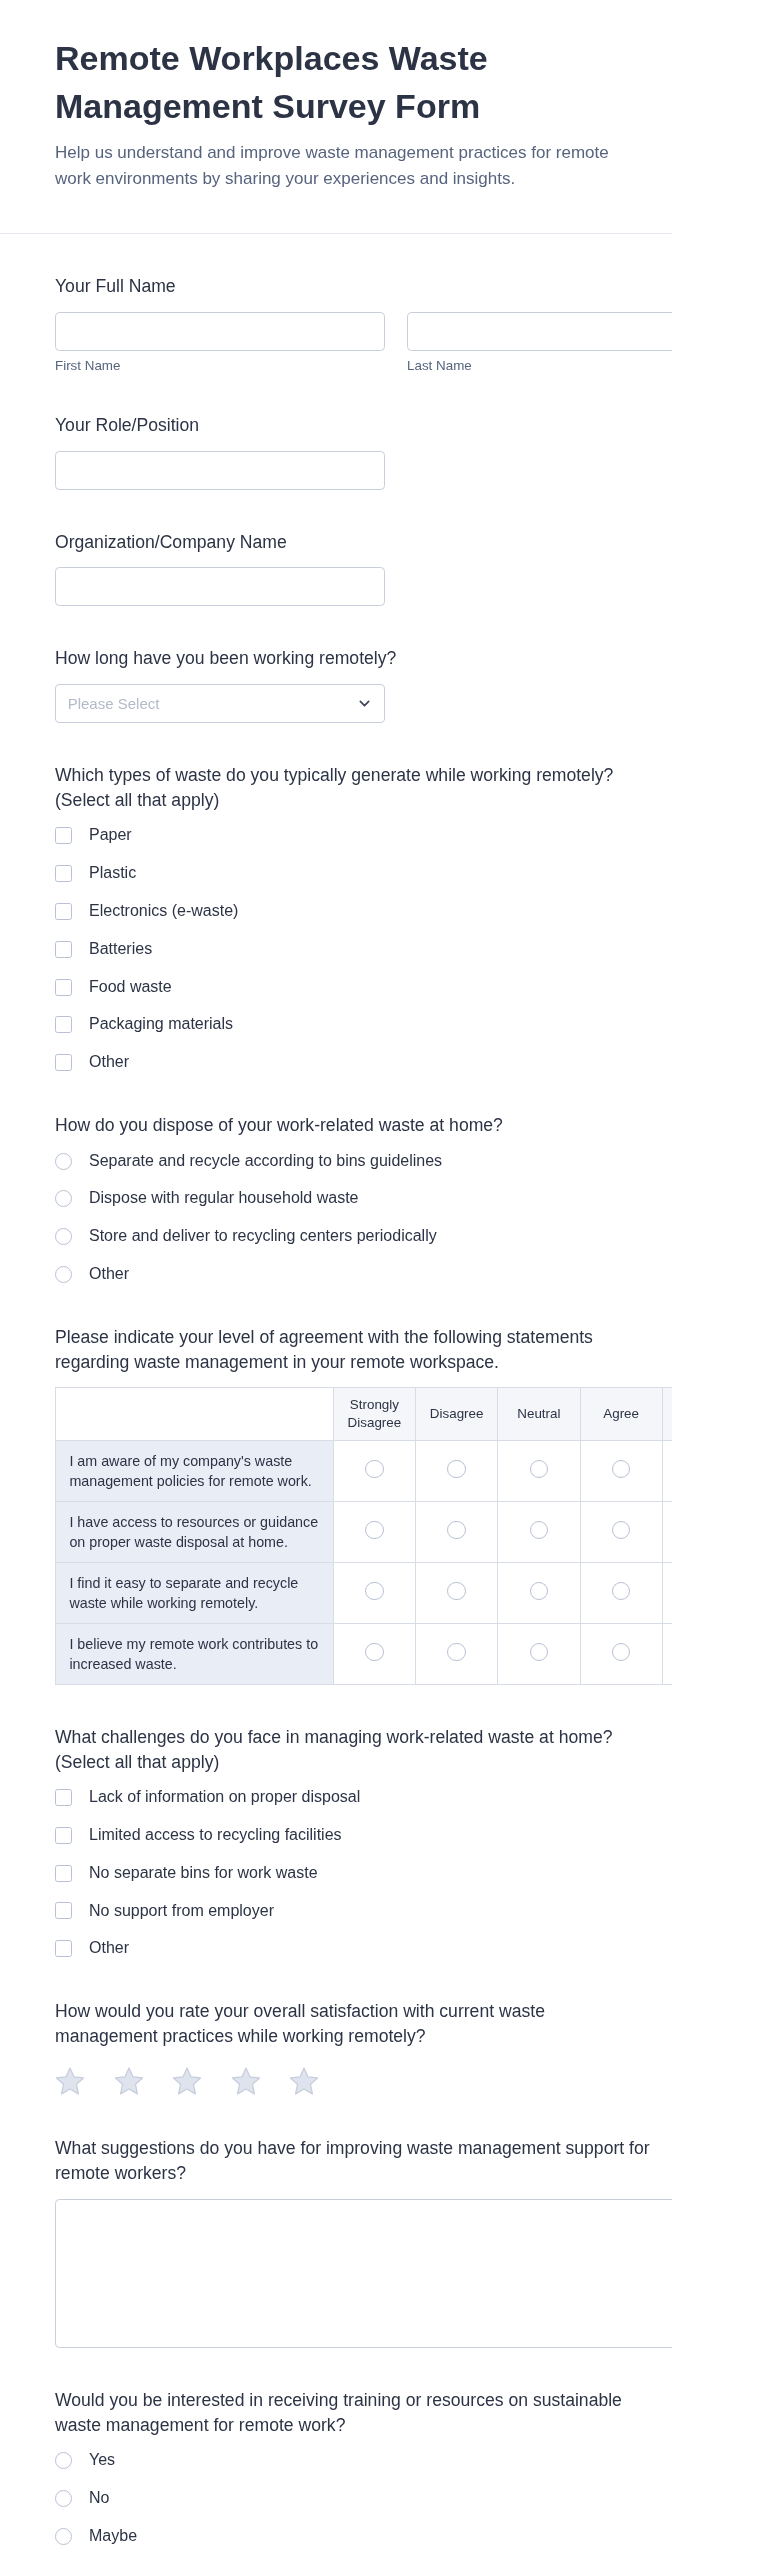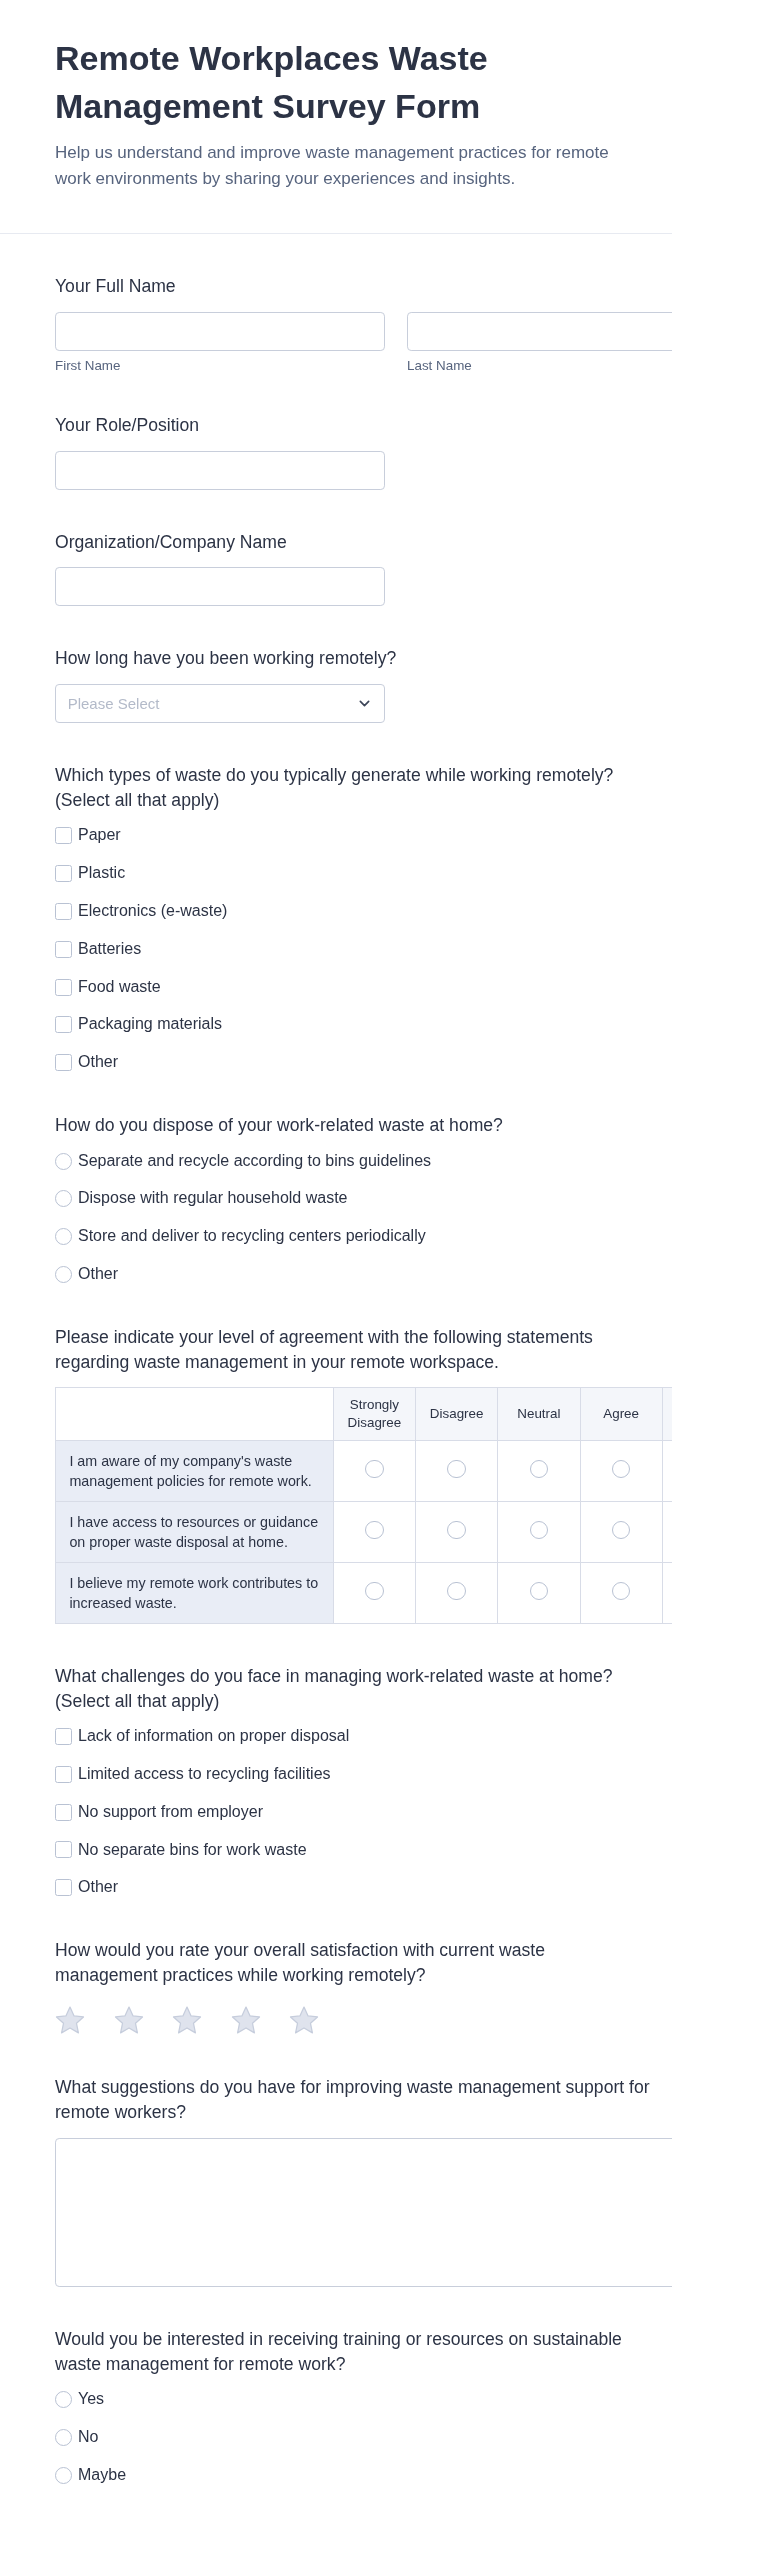--- a/index.html
+++ b/index.html
@@ -77,21 +77,21 @@
     justify-content: space-between;
     padding: 0 11.7px;
     cursor: pointer;
   }
   .select-placeholder { font-size: 15px; color: #b3bac9; }
   .chevron { display: flex; align-items: center; }
   
   .opt-row {
     display: flex;
     align-items: center;
-    gap: 6px;
+    gap: 17px;
     margin-bottom: 17px;
     cursor: pointer;
   }
   .opt-row:last-child { margin-bottom: 0; }
   .cbox {
     width: 17px; height: 17px;
     border: 0.8px solid #b9c2d3;
     border-radius: 2.5px;
     background: #fff;
     flex: 0 0 auto;
@@ -286,20 +286,28 @@
             </tr>
             <tr>
               <th class="row-h">I have access to resources or guidance on proper waste disposal at home.</th>
               <td class="cell"><span class="rad big"></span></td>
               <td class="cell"><span class="rad big"></span></td>
               <td class="cell"><span class="rad big"></span></td>
               <td class="cell"><span class="rad big"></span></td>
               <td class="cell"><span class="rad big"></span></td>
             </tr>
             <tr>
+              <th class="row-h">I find it easy to separate and recycle waste while working remotely.</th>
+              <td class="cell"><span class="rad big"></span></td>
+              <td class="cell"><span class="rad big"></span></td>
+              <td class="cell"><span class="rad big"></span></td>
+              <td class="cell"><span class="rad big"></span></td>
+              <td class="cell"><span class="rad big"></span></td>
+            </tr>
+            <tr>
               <th class="row-h">I believe my remote work contributes to increased waste.</th>
               <td class="cell"><span class="rad big"></span></td>
               <td class="cell"><span class="rad big"></span></td>
               <td class="cell"><span class="rad big"></span></td>
               <td class="cell"><span class="rad big"></span></td>
               <td class="cell"><span class="rad big"></span></td>
             </tr>
           </tbody>
       </table>
     </section>
@@ -310,25 +318,25 @@
           <div class="opt-row">
             <span class="cbox"></span>
             <span class="opt-label">Lack of information on proper disposal</span>
           </div>
           <div class="opt-row">
             <span class="cbox"></span>
             <span class="opt-label">Limited access to recycling facilities</span>
           </div>
           <div class="opt-row">
             <span class="cbox"></span>
+            <span class="opt-label">No separate bins for work waste</span>
+          </div>
+          <div class="opt-row">
+            <span class="cbox"></span>
             <span class="opt-label">No support from employer</span>
-          </div>
-          <div class="opt-row">
-            <span class="cbox"></span>
-            <span class="opt-label">No separate bins for work waste</span>
           </div>
           <div class="opt-row">
             <span class="cbox"></span>
             <span class="opt-label">Other</span>
           </div>
         </div>
     </section>
 
     <section class="q">
       <div class="q-label">How would you rate your overall satisfaction with current waste management practices while working remotely?</div>

